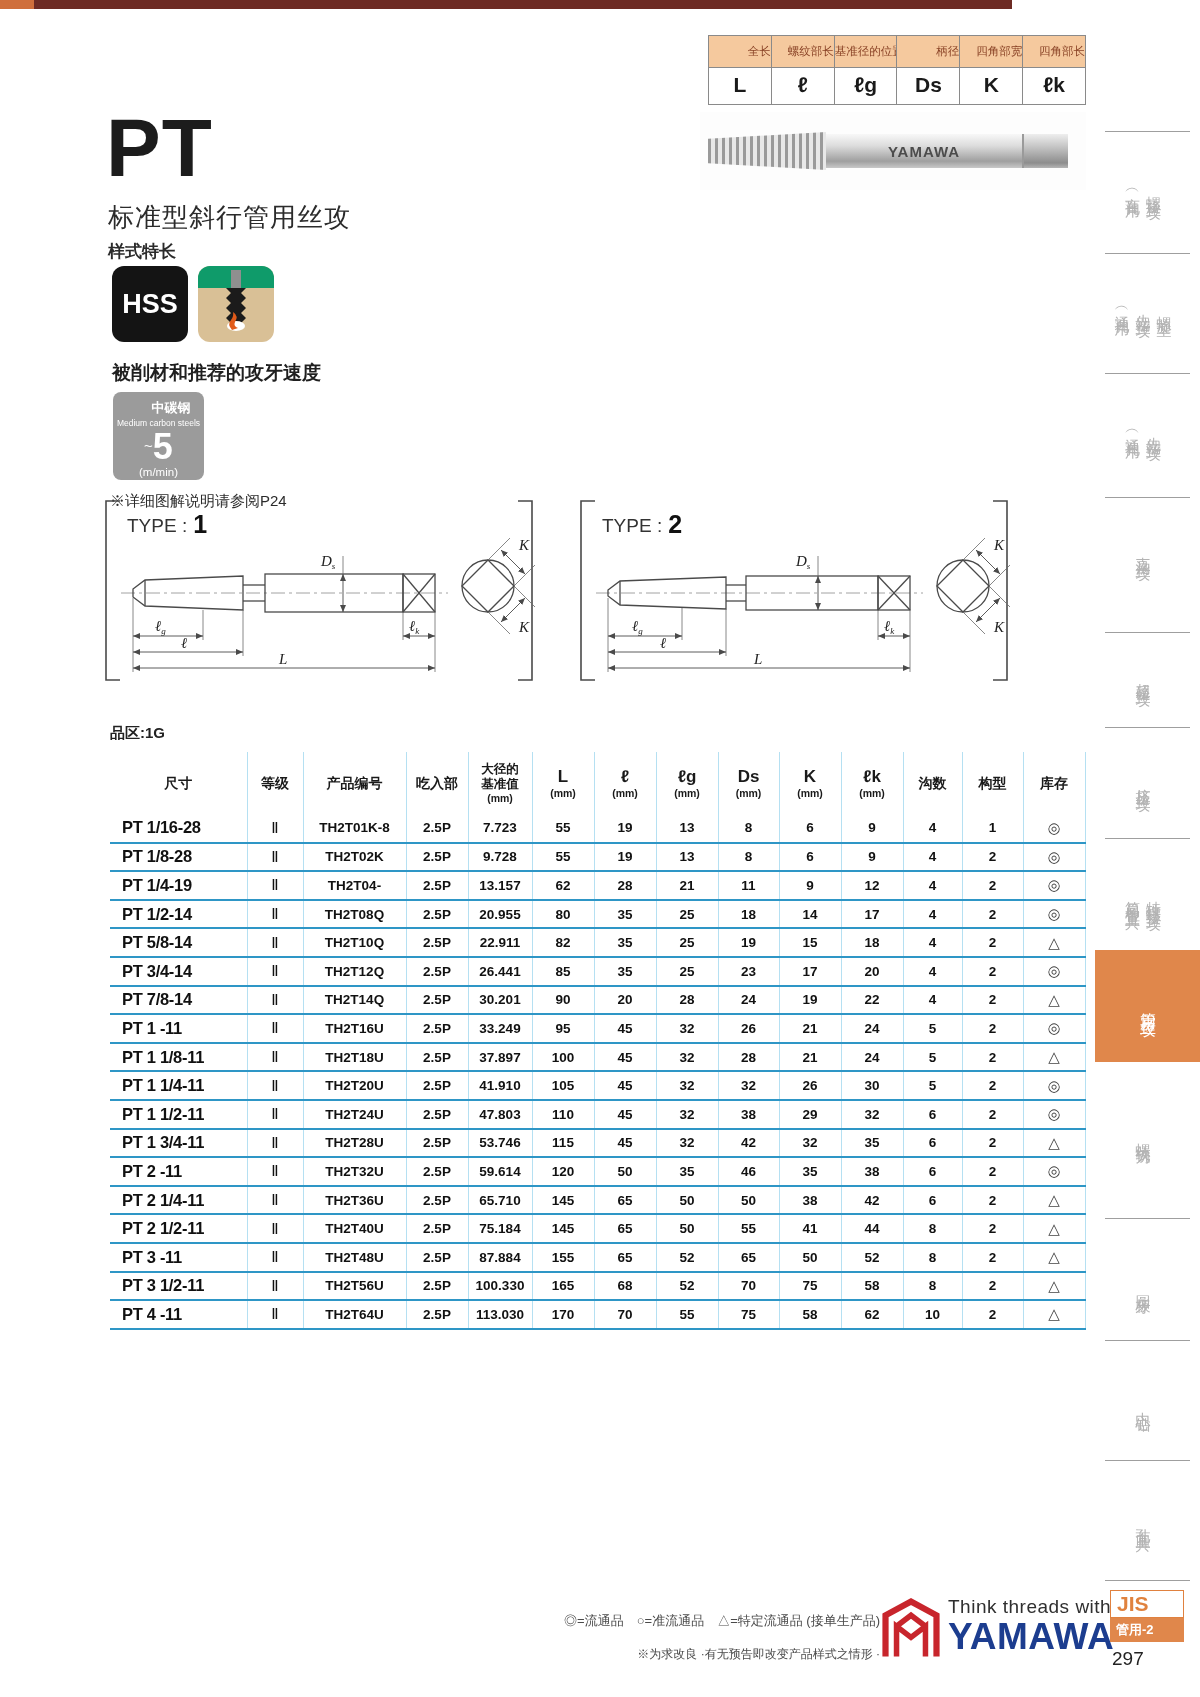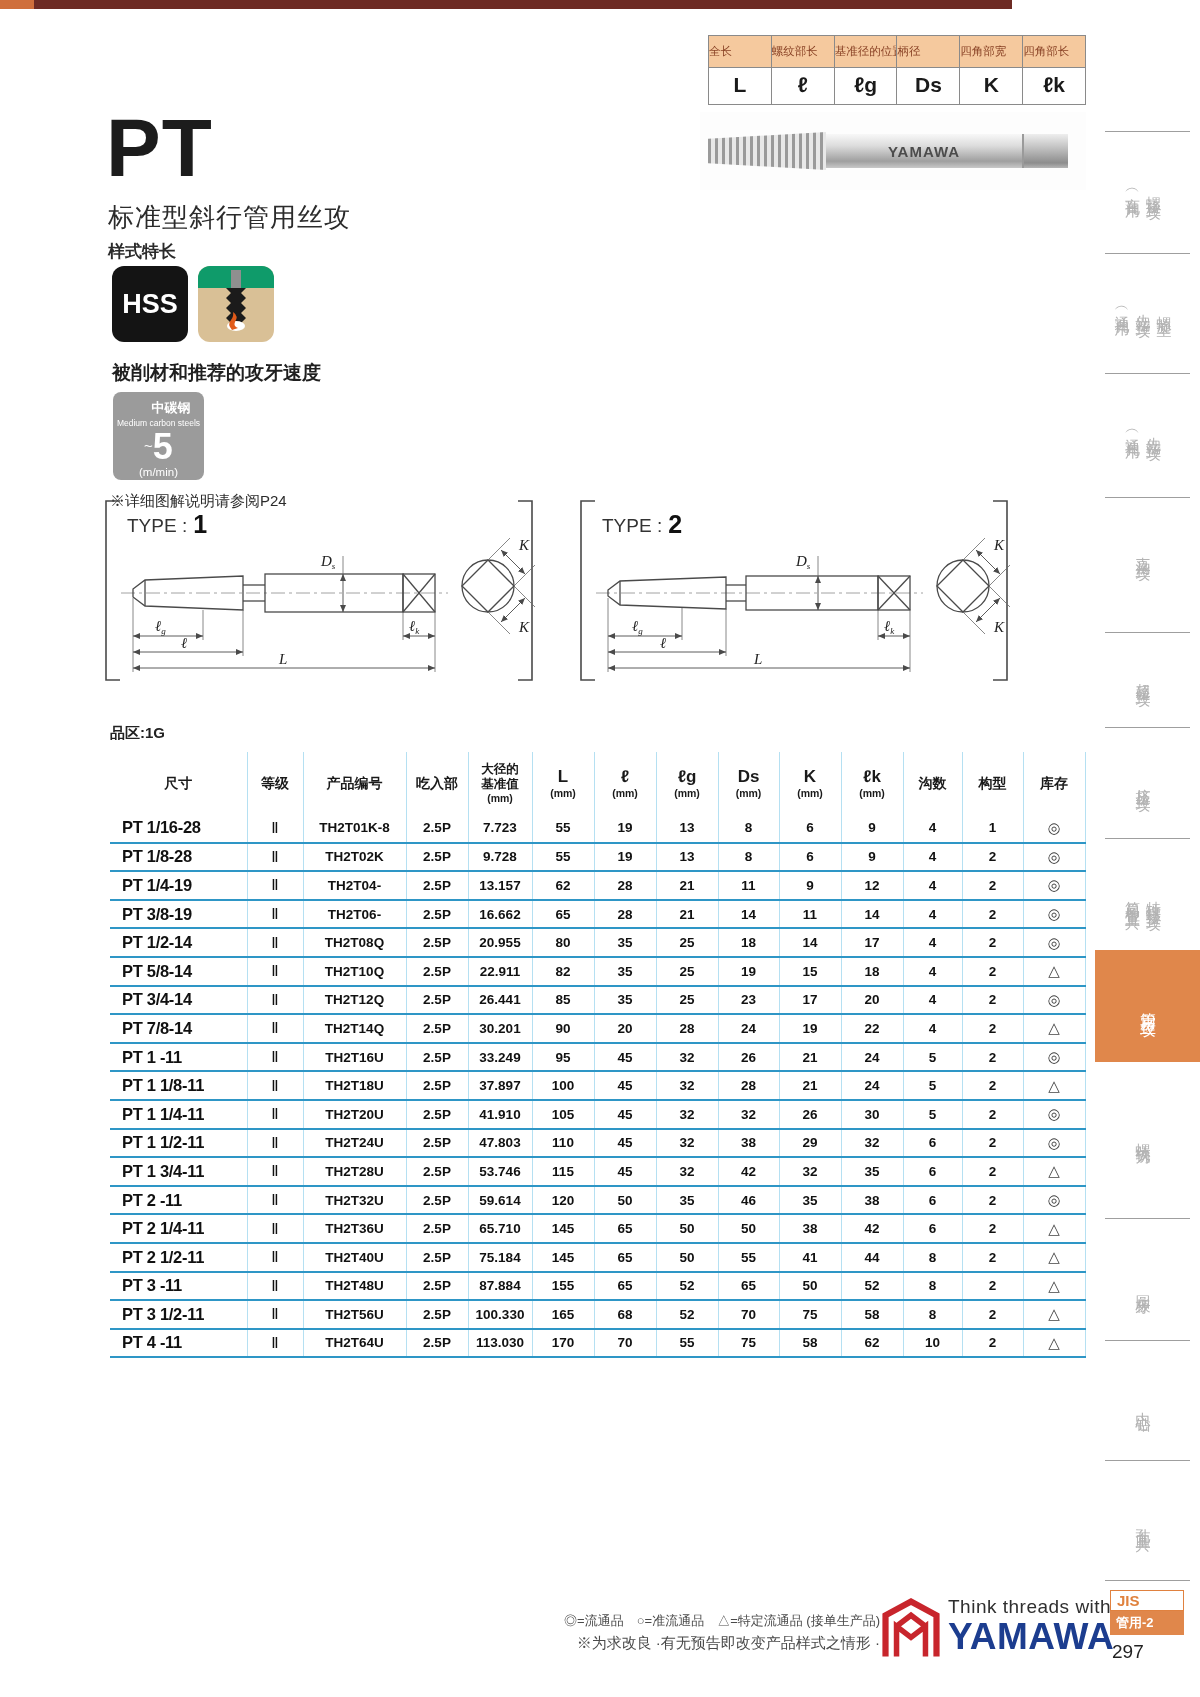--- a/index.html
+++ b/index.html
@@ -10,21 +10,21 @@
   body{background:#e8e8e8;font-family:"Liberation Sans",sans-serif;}
   #page{position:relative;width:1200px;height:1697px;background:#fff;margin:0 auto;overflow:hidden;}
 
   
   .top-bar{position:absolute;left:0;top:0;width:1012px;height:9px;background:var(--maroon);}
   .top-bar-accent{position:absolute;left:0;top:0;width:34px;height:9px;background:#cf6f3c;}
 
   
   .param-table{position:absolute;left:708px;top:35px;width:378px;border:1px solid #8a8a8a;}
   .pt-row{display:flex;}
-  .pt-label{flex:1;background:var(--peach);color:#8a4326;font-size:11.5px;text-align:left;
+  .pt-label{flex:1;background:var(--peach);color:#8a4326;font-size:11.5px;text-align:right;
     padding:8px 0;border-right:1px solid #8a8a8a;white-space:nowrap;overflow:hidden;}
   .pt-sym{flex:1;background:#fff;color:#1a1a1a;font-size:21px;font-weight:bold;text-align:center;
     padding:5px 0 7px;border-right:1px solid #8a8a8a;border-top:1px solid #8a8a8a;}
   .pt-row .pt-label:last-child,.pt-row .pt-sym:last-child{border-right:none;}
 
   
   .photo{position:absolute;left:700px;top:112px;width:386px;height:78px;background:#fdfdfd;}
   .tap-img{position:absolute;left:8px;top:18px;width:368px;height:42px;display:flex;align-items:center;}
   .tap-thread{width:118px;height:38px;align-self:center;
     background:repeating-linear-gradient(90deg,#9a9a9a 0 3px,#e8e8e8 3px 7px);
@@ -94,28 +94,28 @@
   .sb-item{position:absolute;left:0;width:115px;display:flex;flex-direction:row;justify-content:center;
     align-items:center;gap:2px;}
   .sb-col{writing-mode:vertical-rl;text-orientation:upright;font-size:15px;letter-spacing:3px;color:#b3b3b3;}
   .sb-item.active{left:10px;width:105px;background:var(--orange);}
   .sb-item.active .sb-col{color:#fff;font-size:16px;}
   .sb-sep{position:absolute;left:20px;width:85px;border-top:1px solid #9f9f9f;}
 
   
   .legend-block{position:absolute;left:540px;top:1612px;width:340px;text-align:right;color:#4a4a4a;}
   .legend-line1{font-size:13px;}
-  .legend-line2{font-size:15px;margin-top:4px;}
+  .legend-line2{font-size:12px;margin-top:16px;}
   .logo-block{position:absolute;left:880px;top:1596px;display:flex;align-items:flex-start;}
   .logo-emblem{width:62px;height:62px;}
   .logo-text{margin-left:6px;}
   .logo-tagline{font-size:19px;color:#2f2f2f;letter-spacing:0.5px;}
   .logo-brand{font-size:37px;font-weight:bold;color:var(--logo-blue);letter-spacing:0.5px;line-height:1.05;}
   .jis-block{position:absolute;left:1110px;top:1590px;width:74px;}
-  .jis-label{border:1.5px solid #e0813f;color:#e0823e;font-weight:bold;font-size:15px;padding:1px 6px;display:block;}
+  .jis-label{border:1.5px solid #e0813f;color:#e0823e;font-weight:bold;font-size:21px;padding:1px 6px;display:block;}
   .jis-tab{background:var(--orange);color:#fff;font-weight:bold;font-size:13px;padding:3px 6px;display:block;}
   .jis-page{font-size:19px;color:#222;margin-top:6px;padding-left:2px;}
 </style>
 </head>
 <body>
 
 <div id="page">
 
   <div class="top-bar"></div>
   <div class="top-bar-accent"></div>
@@ -387,36 +387,20 @@
           <td class="col6">28</td>
           <td class="col7">21</td>
           <td class="col8">11</td>
           <td class="col9">9</td>
           <td class="col10">12</td>
           <td class="col11">4</td>
           <td class="col12">2</td>
           <td class="col13">◎</td>
         </tr>
         <tr class="data-row">
-          <td class="col0">PT 3/8-19</td>
-          <td class="col1">Ⅱ</td>
-          <td class="col2">TH2T06-</td>
-          <td class="col3">2.5P</td>
-          <td class="col4">16.662</td>
-          <td class="col5">65</td>
-          <td class="col6">28</td>
-          <td class="col7">21</td>
-          <td class="col8">14</td>
-          <td class="col9">11</td>
-          <td class="col10">14</td>
-          <td class="col11">4</td>
-          <td class="col12">2</td>
-          <td class="col13">◎</td>
-        </tr>
-        <tr class="data-row">
           <td class="col0">PT 1/2-14</td>
           <td class="col1">Ⅱ</td>
           <td class="col2">TH2T08Q</td>
           <td class="col3">2.5P</td>
           <td class="col4">20.955</td>
           <td class="col5">80</td>
           <td class="col6">35</td>
           <td class="col7">25</td>
           <td class="col8">18</td>
           <td class="col9">14</td>

